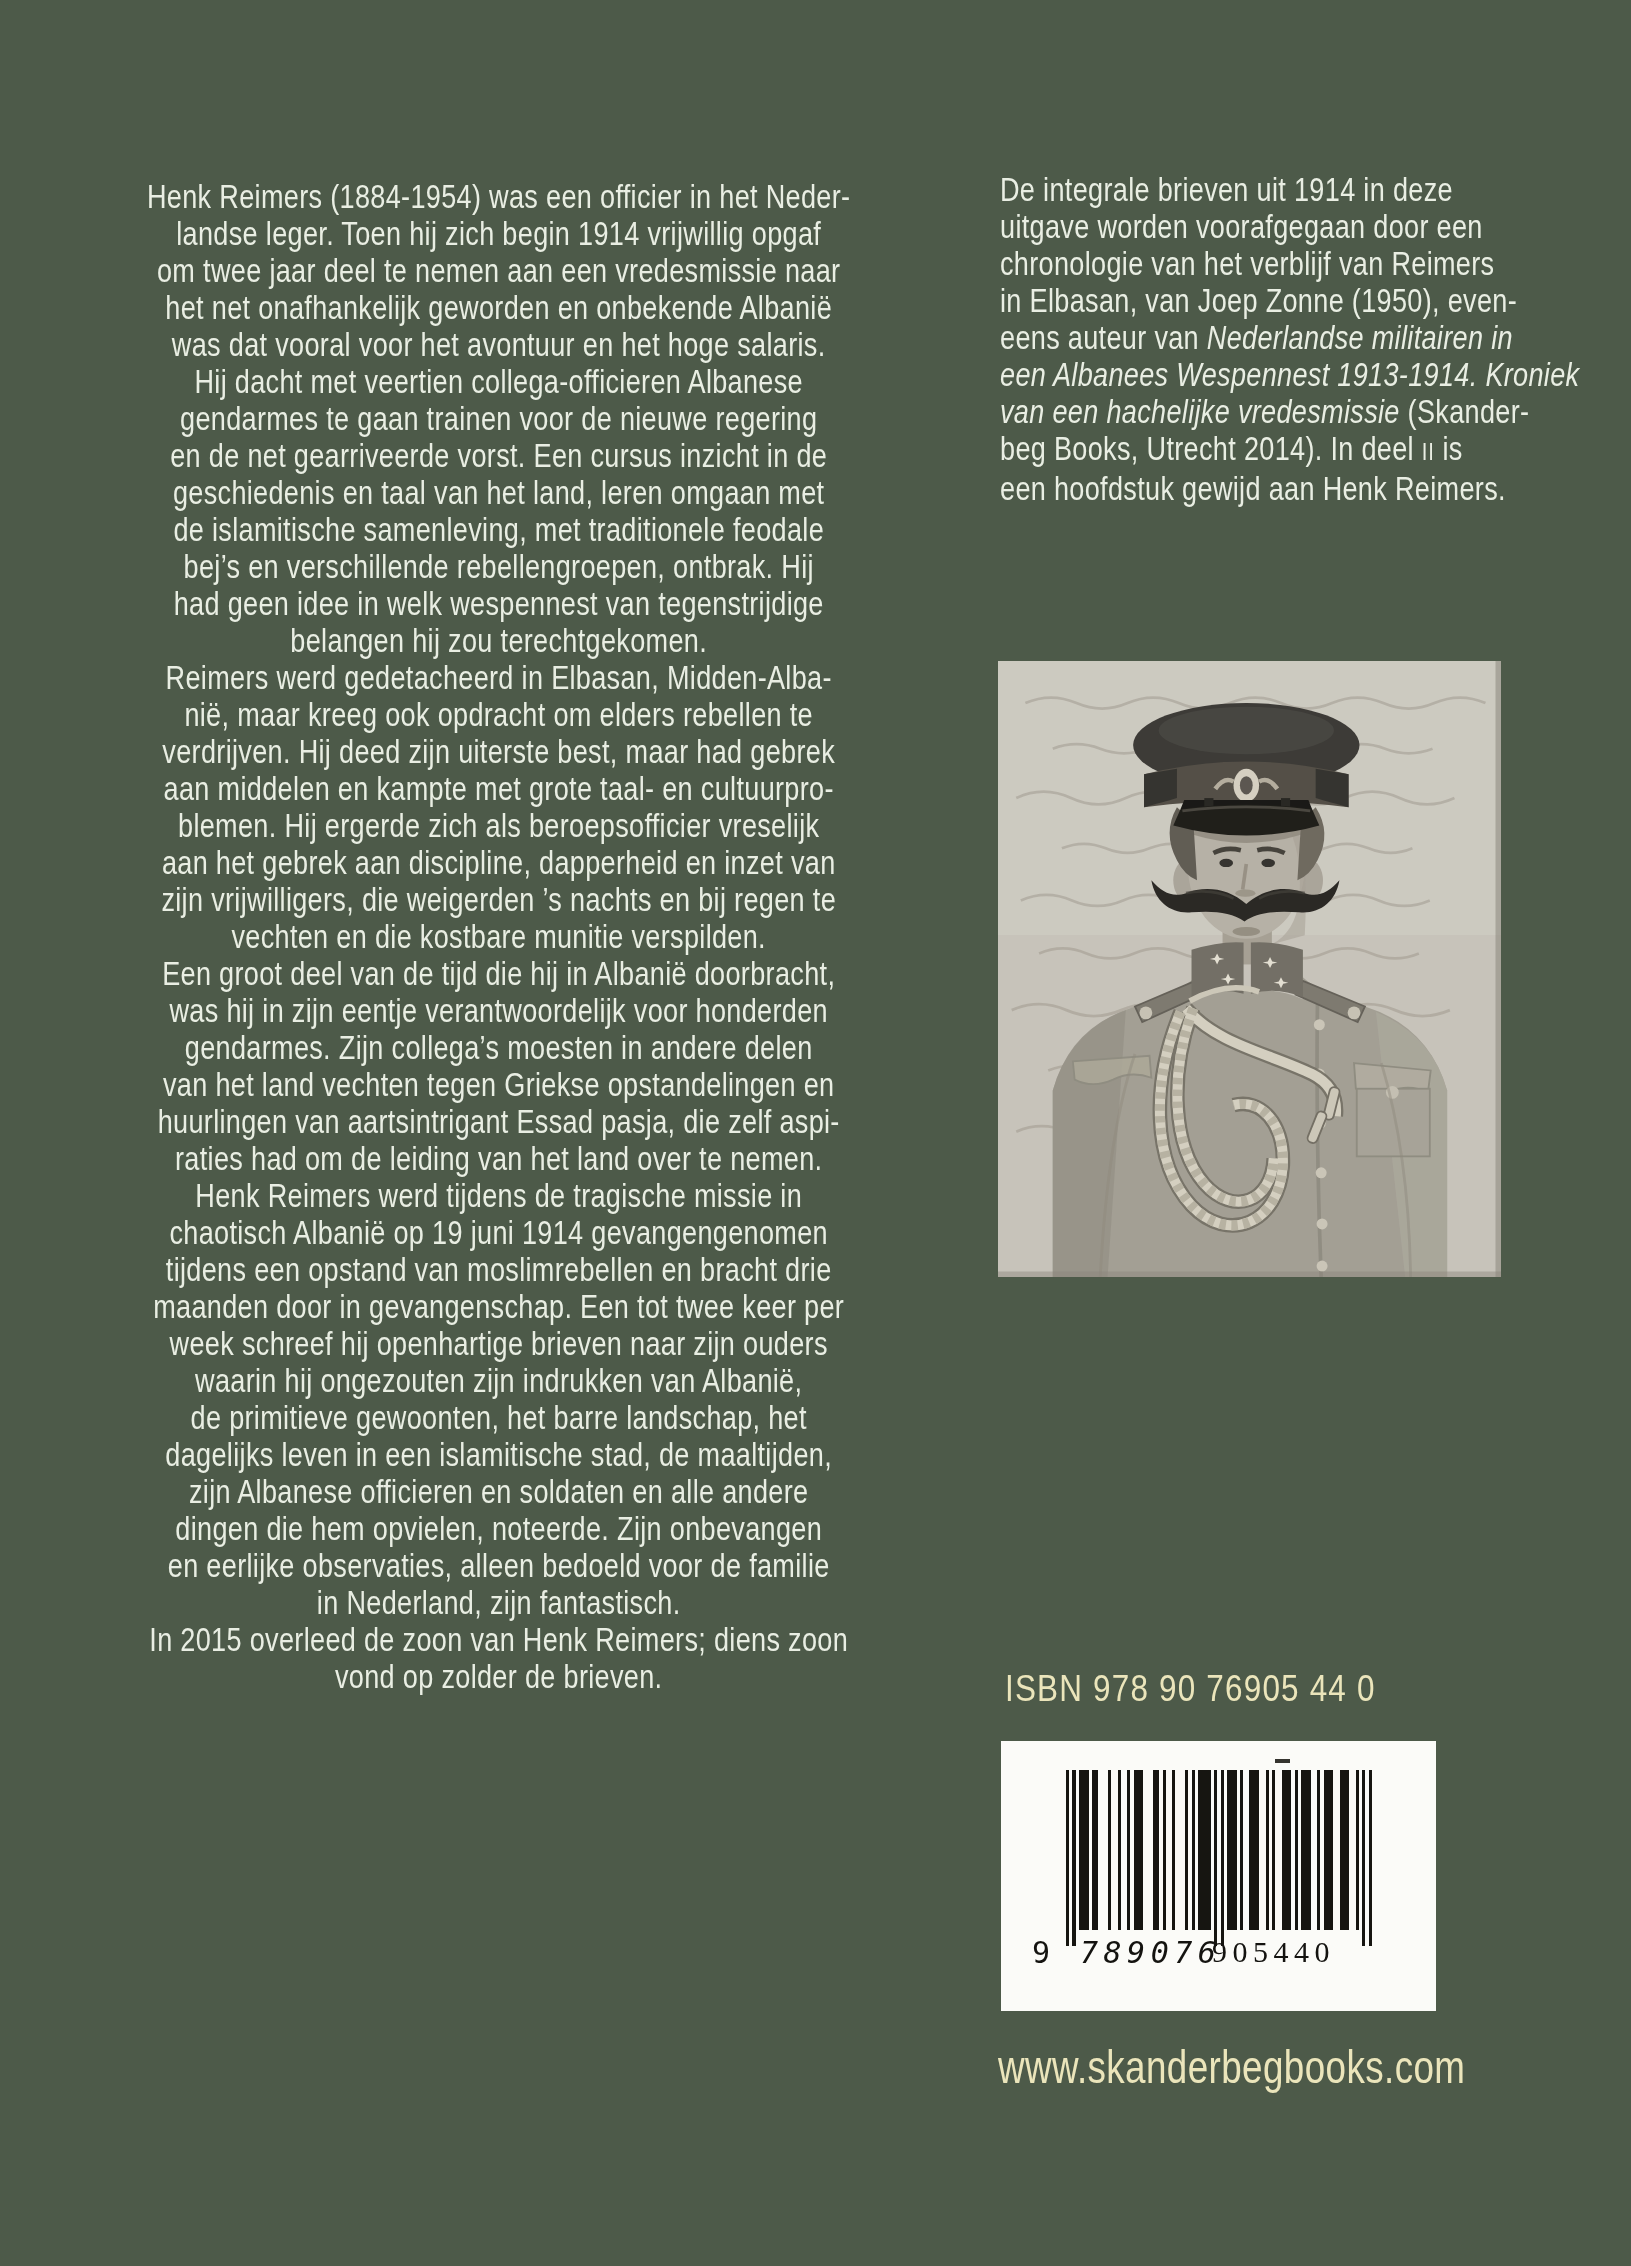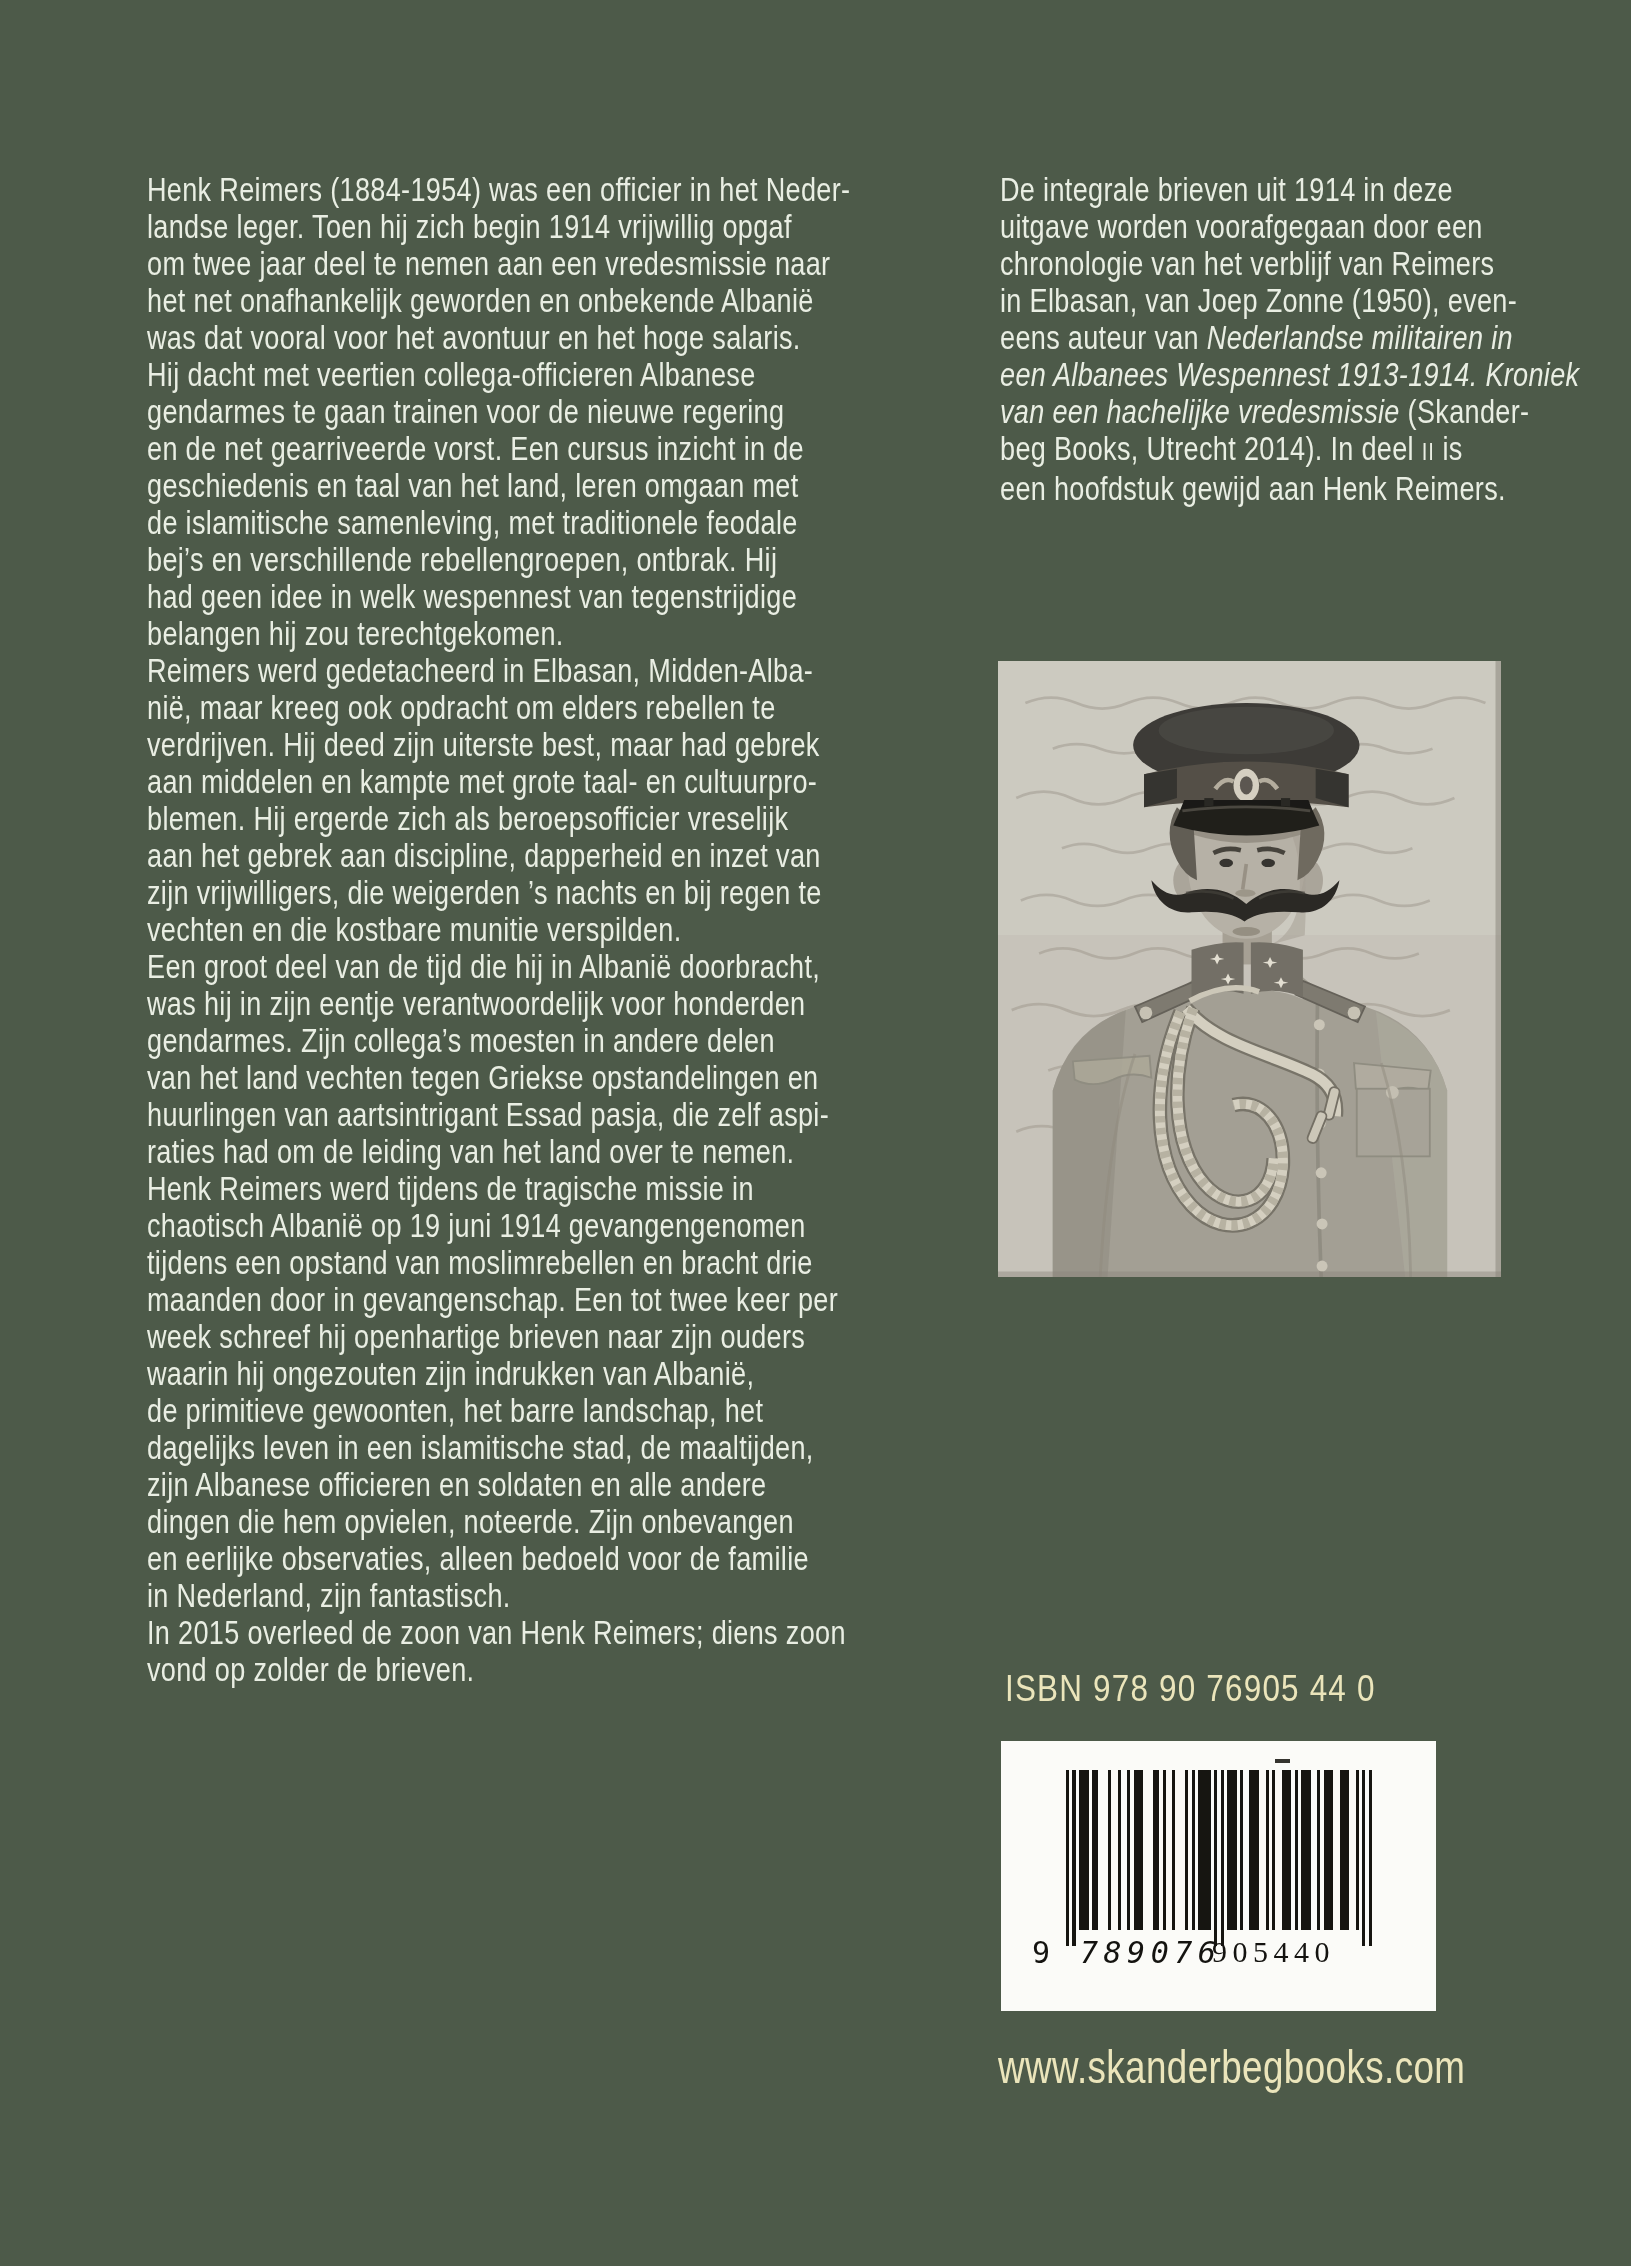--- a/index.html
+++ b/index.html
@@ -8,21 +8,21 @@
     background:#4d5a49;
     font-family:"Liberation Sans", sans-serif;
   }
   .tline{
     font-size:33px;line-height:37px;color:#e9eee3;
     white-space:nowrap;letter-spacing:0.4px;
     transform:scaleX(0.82);transform-origin:0 0;
   }
   .it{font-style:italic;}
   .sc{font-size:0.75em;letter-spacing:0.9px;}
-  #left-col{position:absolute;left:147px;top:171px;}
+  #left-col{position:absolute;left:147px;top:178px;text-align:center;}
   #right-col{position:absolute;left:1000px;top:171px;}
   #photo{
     position:absolute;left:998px;top:661px;width:503px;height:616px;
     box-shadow:inset 0 0 0 0.9px rgba(40,48,38,.25);
   }
   #photo svg{display:block;width:100%;height:100%;}
   #isbn{
     position:absolute;left:1005px;top:1668px;
     font-size:37px;letter-spacing:1.4px;color:#ebe5bb;white-space:nowrap;
     transform:scaleX(0.85);transform-origin:0 0;

